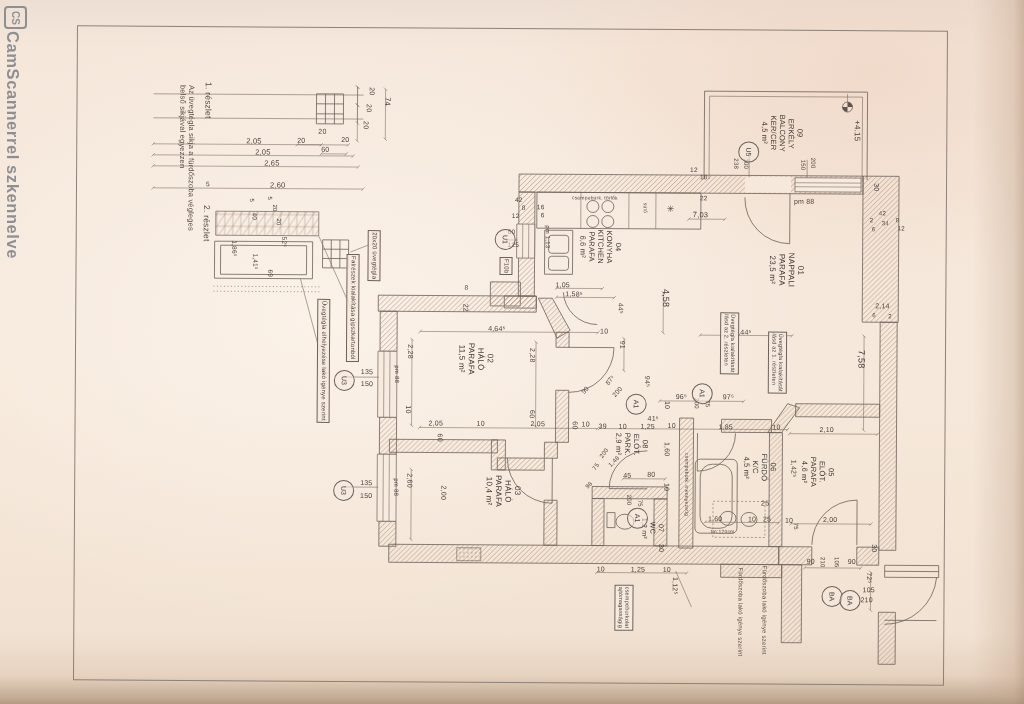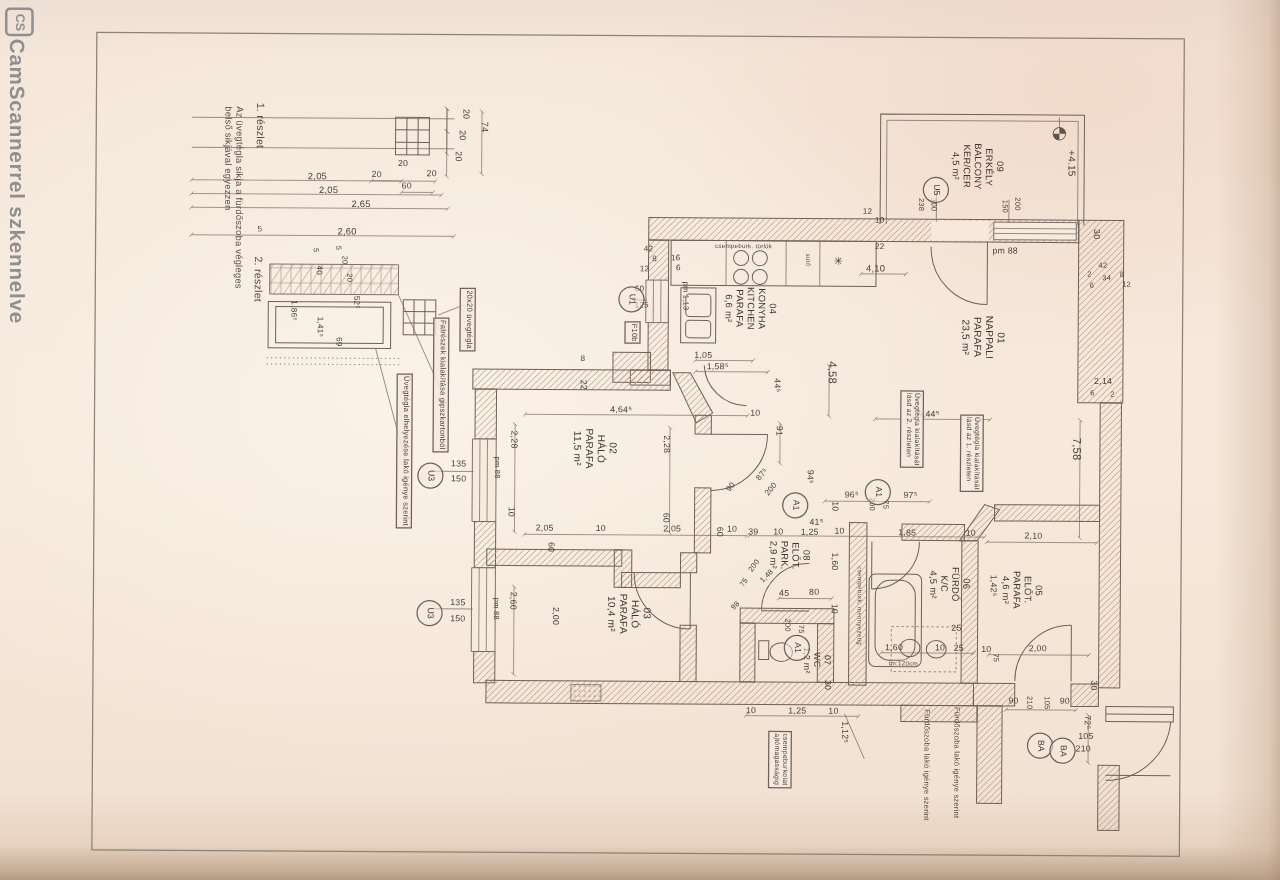--- a/index.html
+++ b/index.html
@@ -244,21 +244,21 @@
         <div class="lbl v" style="left: 381px; top: 98px; font-size: 7.5px;">74</div>
         <div class="lbl v" style="left: 366px; top: 88px; font-size: 7px;">20</div>
         <div class="lbl v" style="left: 363px; top: 105px; font-size: 7px;">20</div>
         <div class="lbl v" style="left: 360px; top: 122px; font-size: 7px;">20</div>
         <div class="lbl h" style="left: 317px; top: 129px; font-size: 7px;">20</div>
         <div class="lbl h" style="left: 296px; top: 138px; font-size: 7px;">20</div>
         <div class="lbl h" style="left: 320px; top: 147px; font-size: 7px;">60</div>
         <div class="lbl h" style="left: 340px; top: 137px; font-size: 7px;">20</div>
         <div class="lbl h" style="left: 245px; top: 139px; font-size: 7.5px;">2,05</div>
         <div class="lbl h" style="left: 254px; top: 150px; font-size: 7.5px;">2,05</div>
-        <div class="lbl h" style="left: 280px; top: 161px; font-size: 7.5px;">2,65</div>
+        <div class="lbl h" style="left: 263px; top: 161px; font-size: 7.5px;">2,65</div>
         <div class="lbl h" style="left: 205px; top: 182px; font-size: 6.5px;">5</div>
         <div class="lbl h" style="left: 269px; top: 183px; font-size: 7.5px;">2,60</div>
         <div class="lbl v" style="left: 247px; top: 200px; font-size: 6px;">5</div>
         <div class="lbl v" style="left: 250px; top: 214px; font-size: 6.5px;">40</div>
         <div class="lbl v" style="left: 265px; top: 198px; font-size: 6px;">5</div>
         <div class="lbl v" style="left: 270px; top: 206px; font-size: 6px;">20</div>
         <div class="lbl v" style="left: 274px; top: 220px; font-size: 6px;">20</div>
         <div class="lbl v" style="left: 280px; top: 238px; font-size: 6.5px;">52⁵</div>
         <div class="lbl v" style="left: 230px; top: 242px; font-size: 6.5px;">1,86⁵</div>
         <div class="lbl v" style="left: 251px; top: 255px; font-size: 6.5px;">1,41⁵</div>
@@ -289,21 +289,21 @@
 KITCHEN
 PARAFA
 6,6 m²</div>
         <div class="lbl h" style="left: 555px; top: 281px; font-size: 7px;">1,05</div>
         <div class="lbl h" style="left: 565px; top: 290px; font-size: 7px;">1,58⁵</div>
         <div class="lbl v" style="left: 616px; top: 302px; font-size: 7px;">44⁵</div>
         <div class="lbl v" style="left: 660px; top: 288px; font-size: 9px;">4,58</div>
         <div class="lbl h" style="left: 689px; top: 165px; font-size: 6.5px;">12</div>
         <div class="lbl h" style="left: 699px; top: 172px; font-size: 6.5px;">10</div>
         <div class="lbl h" style="left: 699px; top: 193px; font-size: 6.5px;">22</div>
-        <div class="lbl h" style="left: 692px; top: 210px; font-size: 7.5px;">4,10</div>
+        <div class="lbl h" style="left: 692px; top: 210px; font-size: 7.5px;">7,03</div>
         <div class="lbl v room" style="left: 758px; top: 113px; font-size: 7.5px;">09
 ERKÉLY
 BALCONY
 KER/CER
 4,5 m²</div>
         <div class="lbl v" style="left: 731px; top: 157px; font-size: 6px;">238</div>
         <div class="lbl v" style="left: 741px; top: 157px; font-size: 6px;">100</div>
         <div class="lbl v" style="left: 798px; top: 158px; font-size: 6px;">150</div>
         <div class="lbl v" style="left: 808px; top: 156px; font-size: 6px;">200</div>
         <div class="lbl v" style="left: 851px; top: 118px; font-size: 8px;">+4.15</div>

